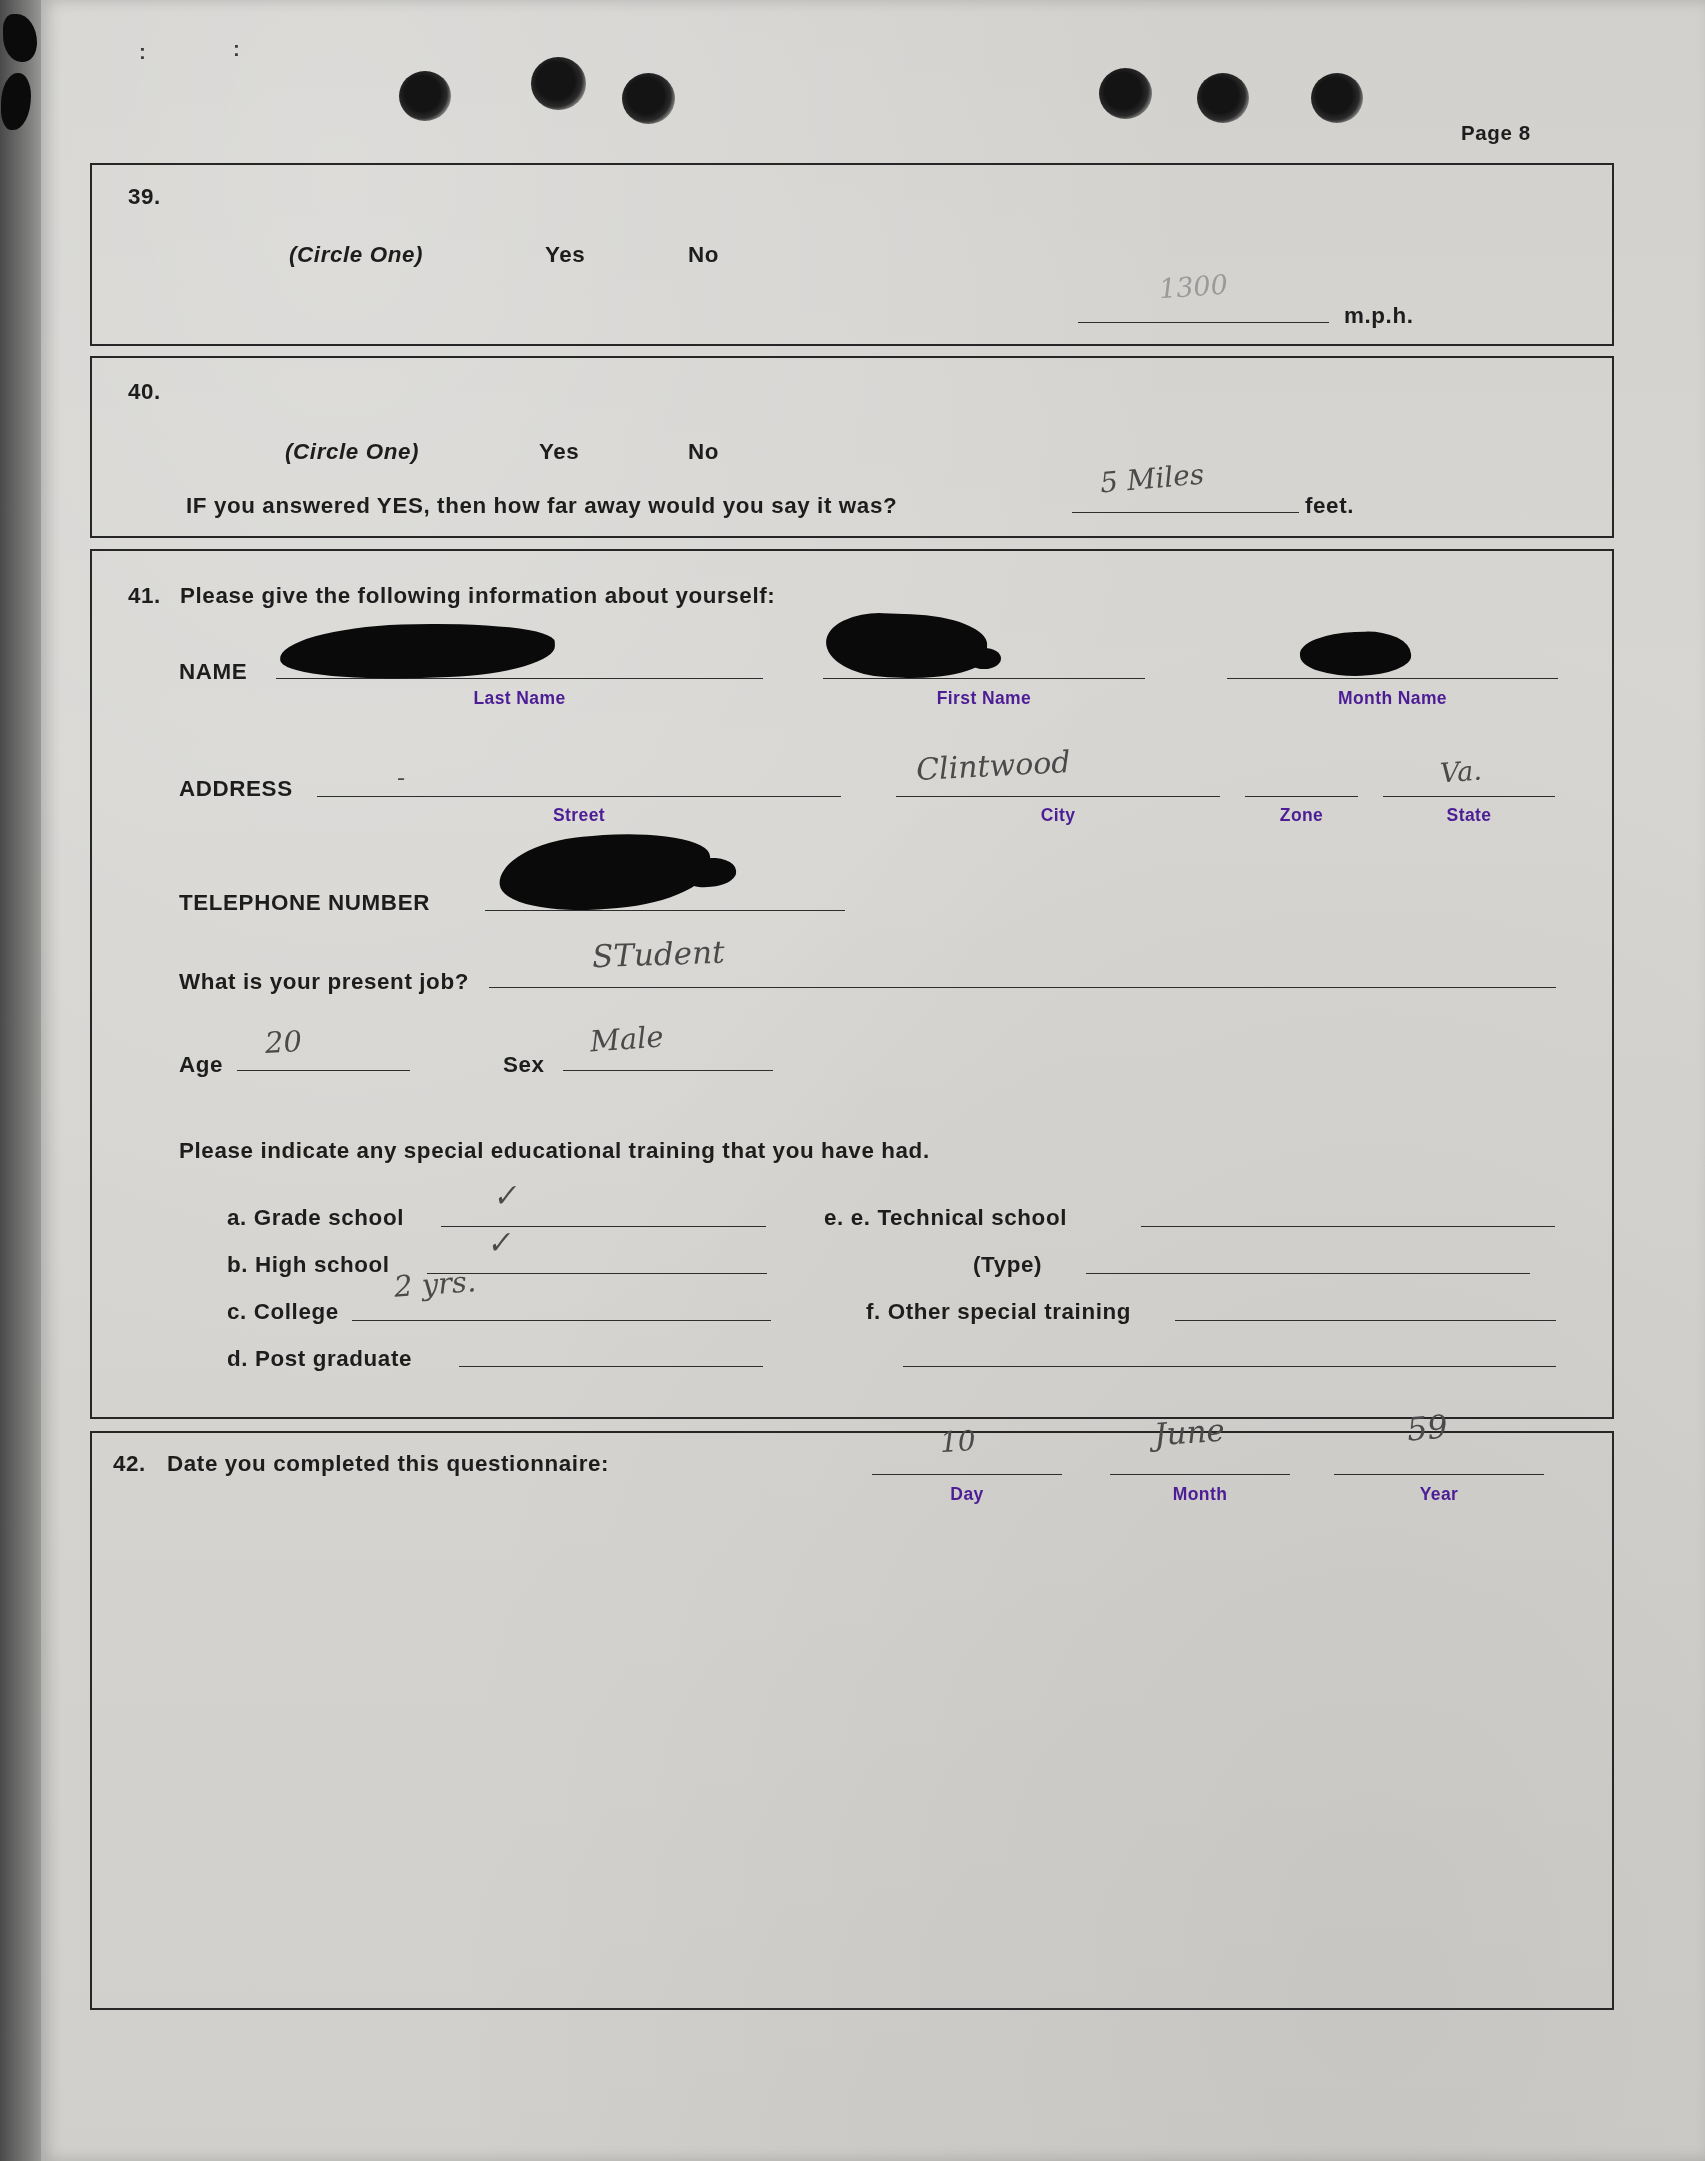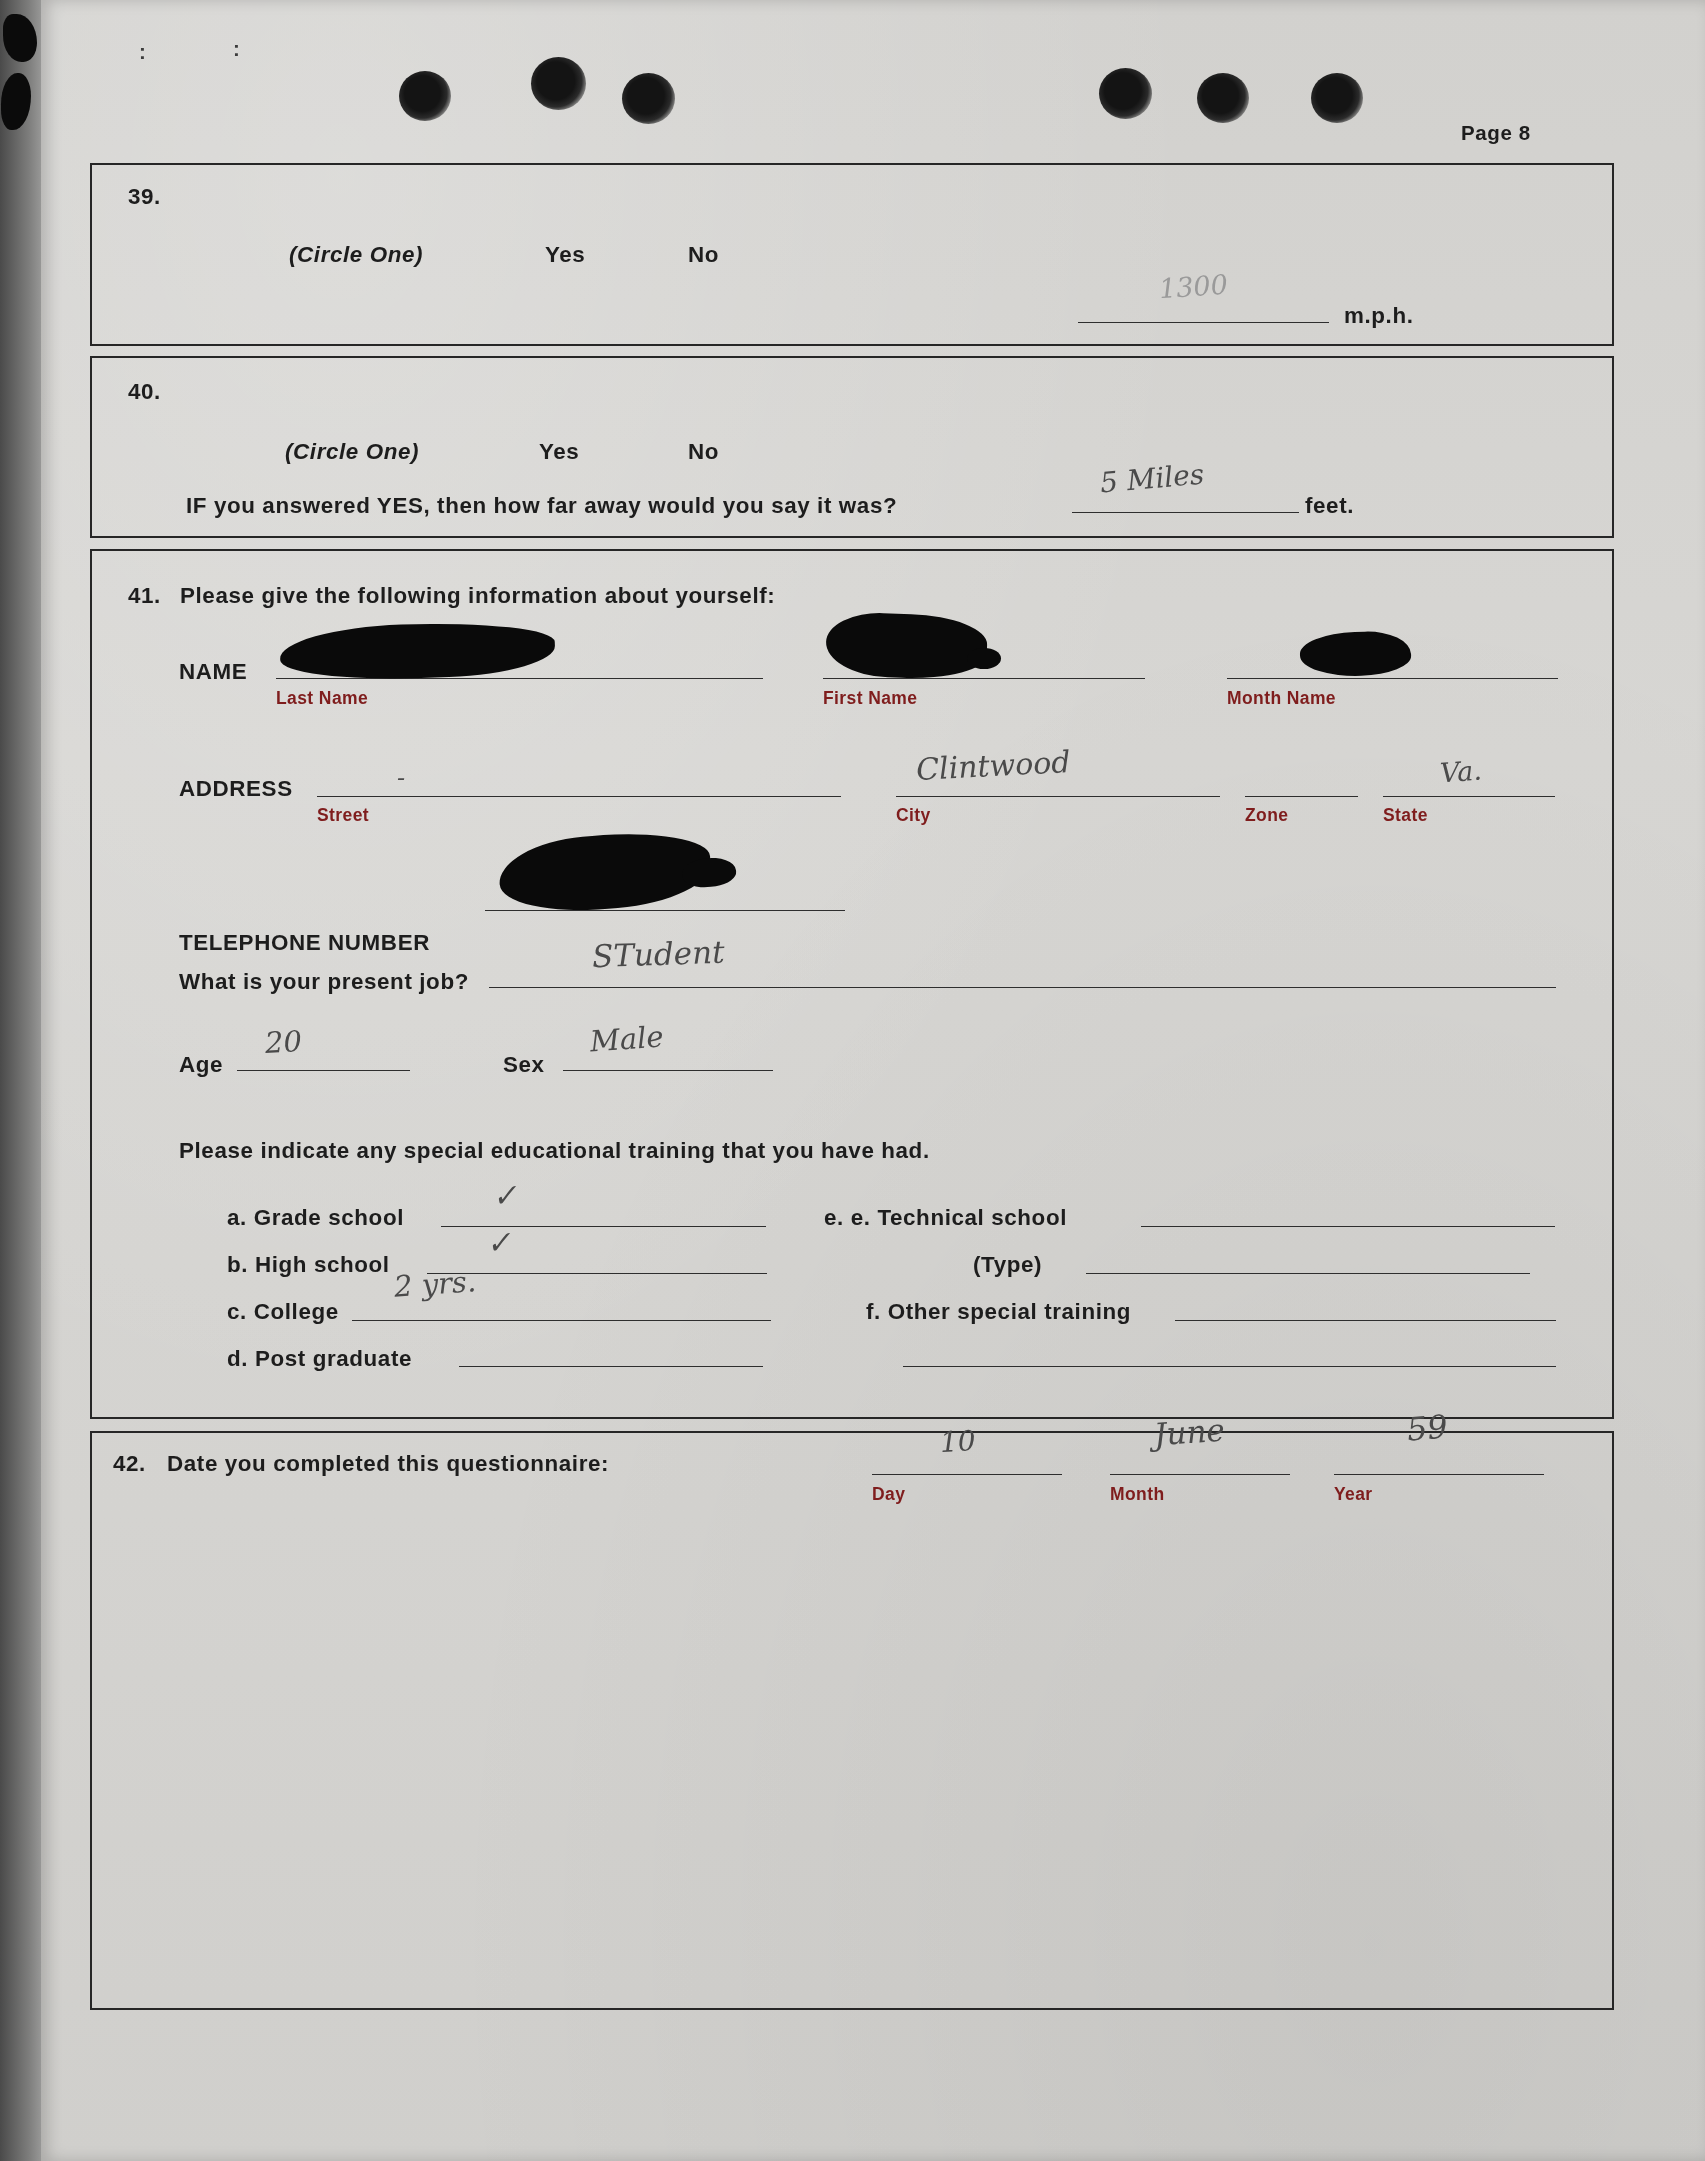--- a/index.html
+++ b/index.html
@@ -29,22 +29,22 @@
     background: radial-gradient(circle at 45% 45%, #141414 45%, #2b2b2b 62%, rgba(60,60,60,0.45) 75%, rgba(120,120,120,0) 84%);
   }
   .colon{position:absolute;font-size:20.5px;color:#3c3c3c;font-weight:bold;}
   
   .t{
     position:absolute;font-weight:700;color:#1d1d1d;
     white-space:nowrap;letter-spacing:0.6px;font-size:22.4px;
   }
   .ital{font-style:italic;}
   .sub{
-    position:absolute;text-align:left;font-weight:700;
-    font-size:17.5px;color:#7f1d1d;letter-spacing:0.4px;white-space:nowrap;
+    position:absolute;text-align:center;font-weight:700;
+    font-size:17.5px;color:#4c1d95;letter-spacing:0.4px;white-space:nowrap;
   }
   .uline{position:absolute;height:0;border-bottom:1.9px solid #2e2e2e;}
   .box{position:absolute;border:2.9px solid #262626;}
   
   .hw{
     position:absolute;font-family:"DejaVu Serif", serif;font-style:italic;
     color:#4a4a4a;white-space:nowrap;
   }
   .faint{color:#9a9a9a;}
   .redact{position:absolute;background:#0a0a0a;}
@@ -119,21 +119,21 @@
   <div class="uline" style="left:1245px;top:796px;width:113px;"></div>
   <div class="uline" style="left:1383px;top:796px;width:172px;"></div>
   <div class="sub" style="left:317px;top:805px;width:524px;">Street</div>
   <div class="sub" style="left:896px;top:805px;width:324px;">City</div>
   <div class="sub" style="left:1245px;top:805px;width:113px;">Zone</div>
   <div class="sub" style="left:1383px;top:805px;width:172px;">State</div>
   <div class="hw" style="left:397px;top:764px;font-size:24px;">-</div>
   <div class="hw" style="left:916px;top:748px;font-size:30px;transform:rotate(-3deg);">Clintwood</div>
   <div class="hw" style="left:1440px;top:756px;font-size:27px;transform:rotate(-4deg);">Va.</div>
 
-  <div class="t" style="left:179px;top:890px;margin-top:40px;">TELEPHONE NUMBER</div>
+  <div class="t" style="left:179px;top:890px;">TELEPHONE NUMBER</div>
   <div class="uline" style="left:485px;top:910px;width:360px;"></div>
   <div class="redact" style="left:499px;top:835px;width:212px;height:74px;border-radius:45% 60% 50% 55%/60% 45% 55% 50%;transform:rotate(-5deg);"></div>
   <div class="redact" style="left:682px;top:858px;width:54px;height:29px;border-radius:50% 60% 45% 55%;transform:rotate(-8deg);"></div>
 
   <div class="t" style="left:179px;top:969px;">What is your present job?</div>
   <div class="uline" style="left:489px;top:987px;width:1067px;"></div>
   <div class="hw" style="left:592px;top:936px;font-size:31px;transform:rotate(-2deg);">STudent</div>
 
   <div class="t" style="left:179px;top:1052px;">Age</div>
   <div class="uline" style="left:237px;top:1070px;width:173px;"></div>

